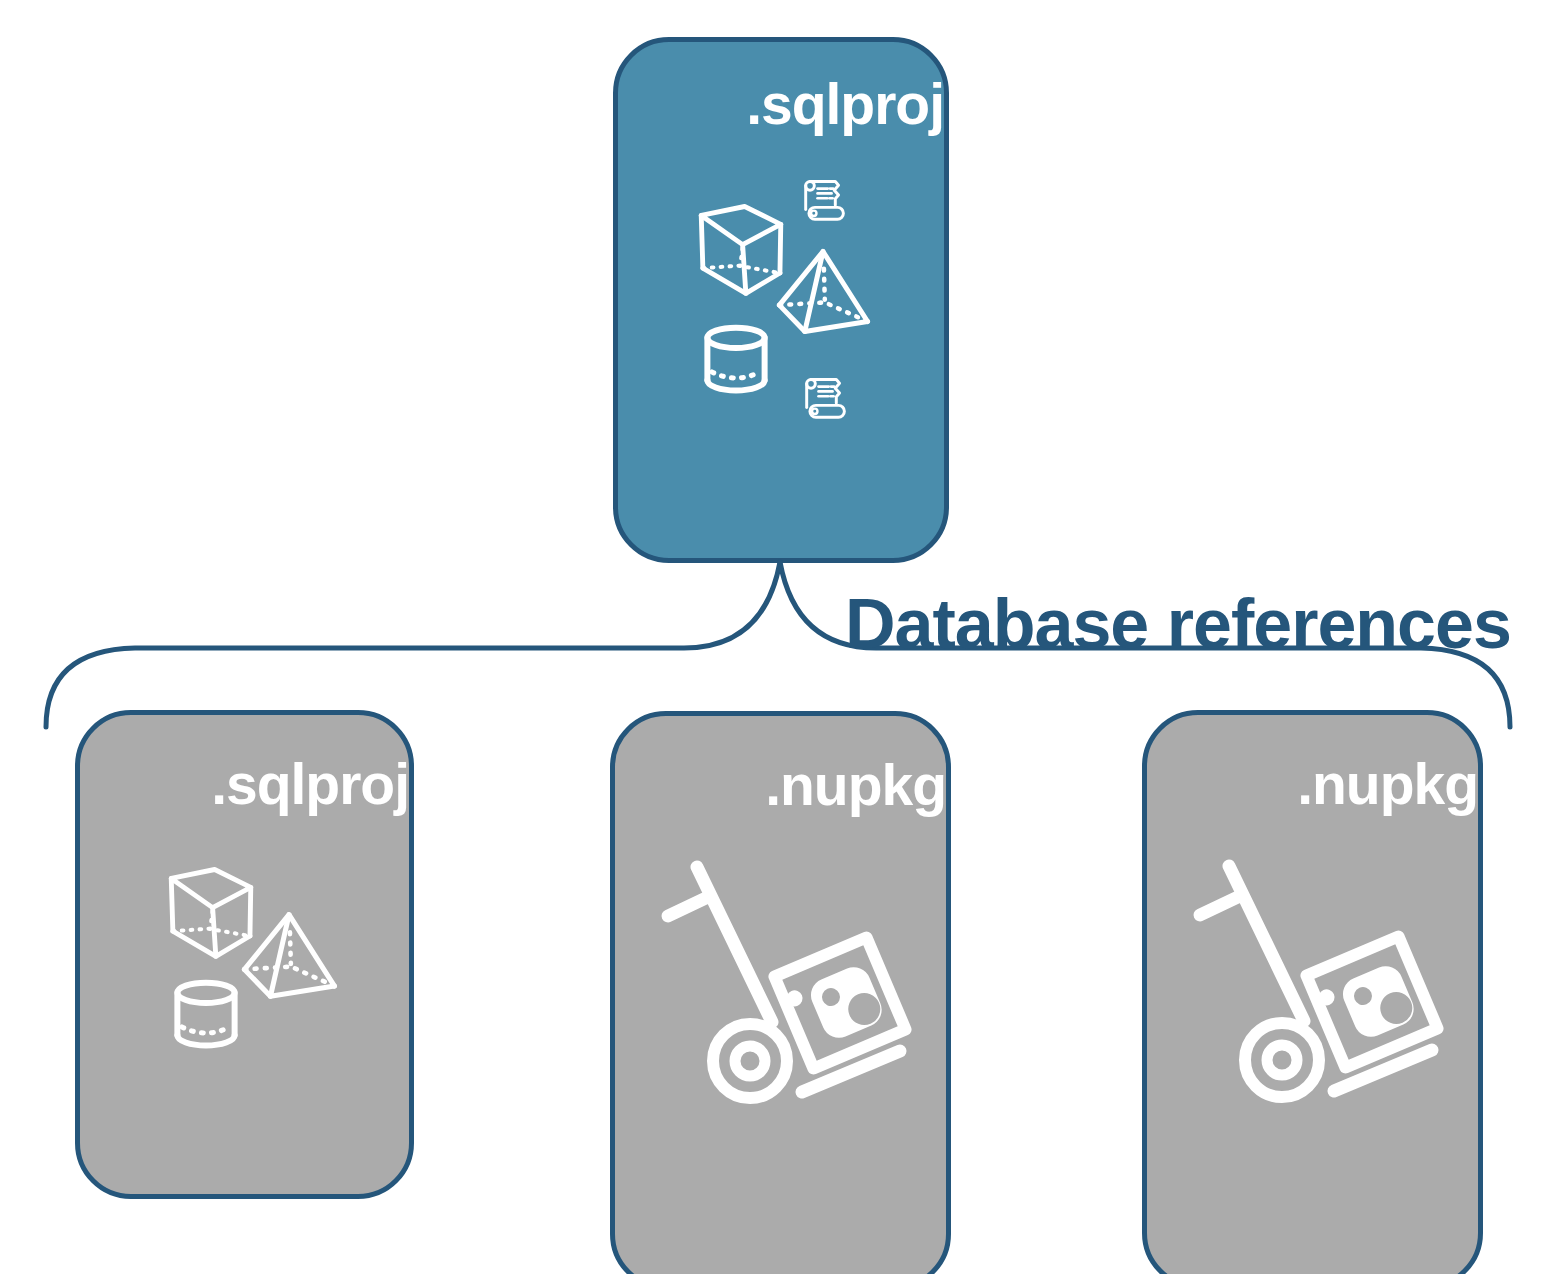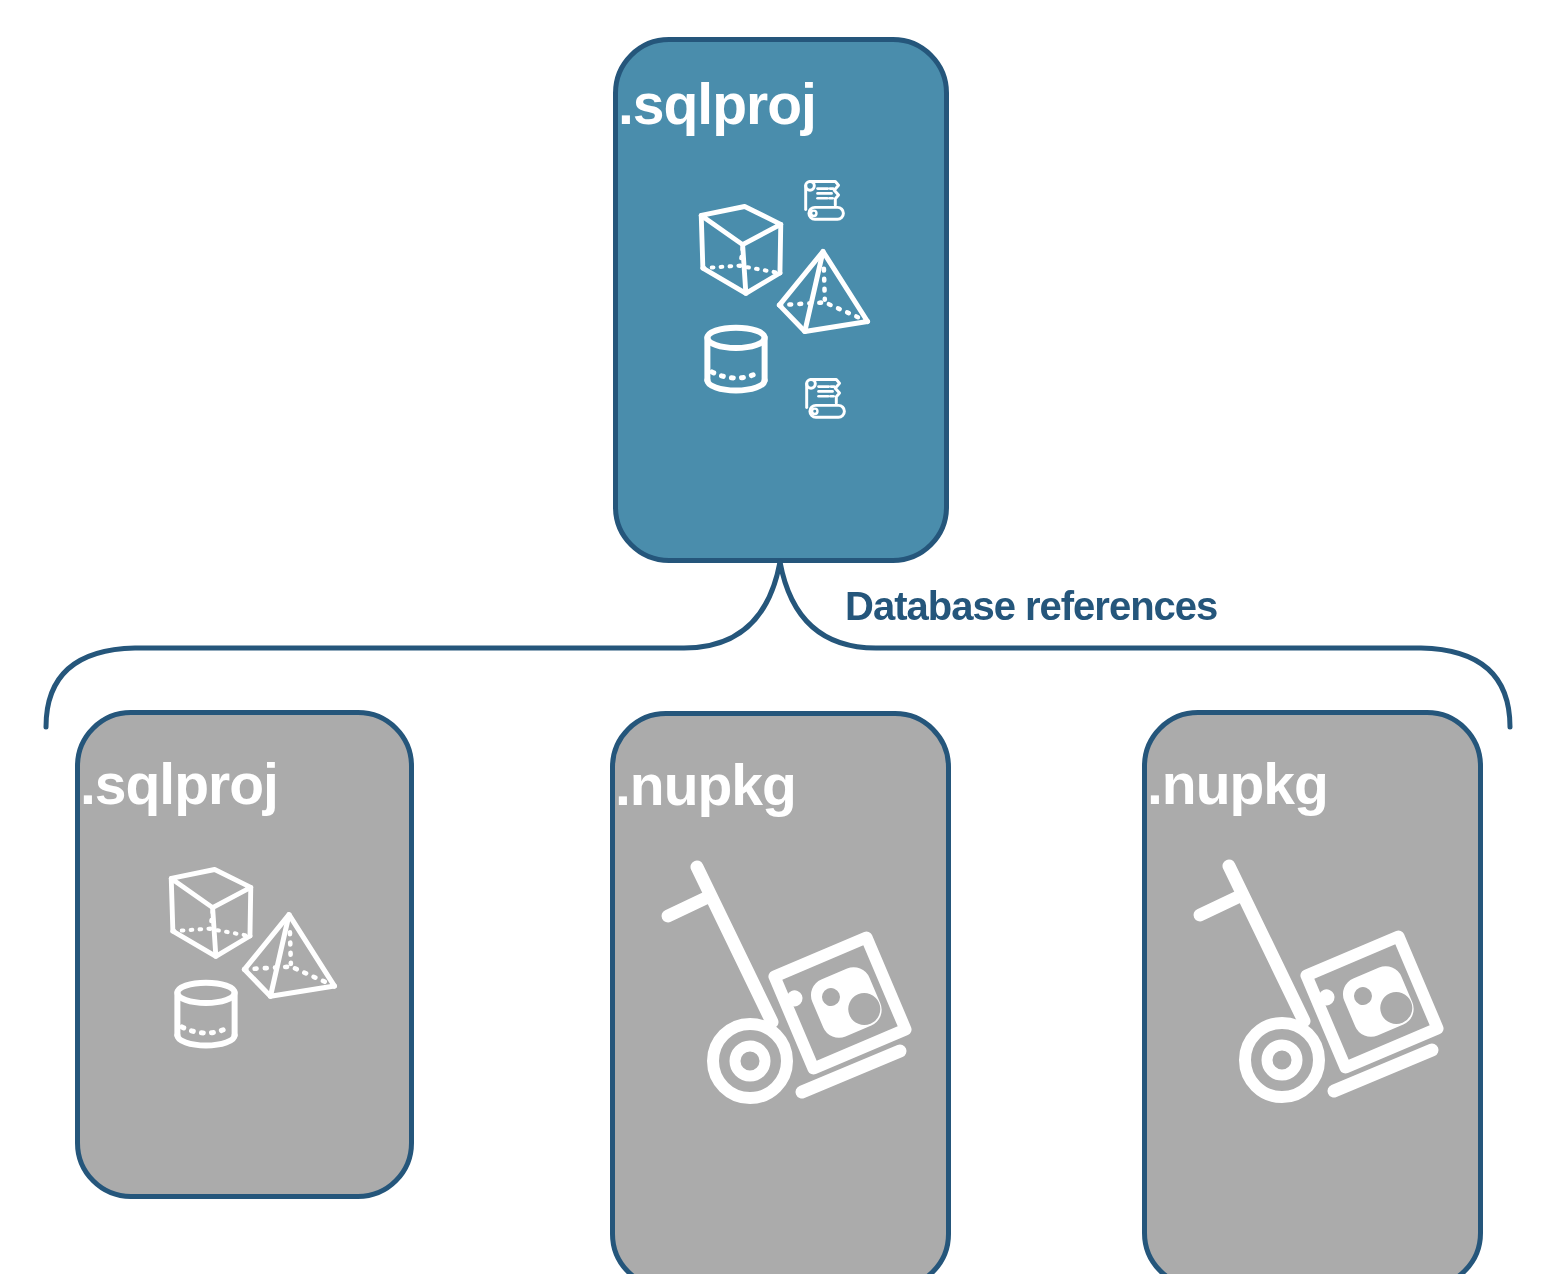--- a/index.html
+++ b/index.html
@@ -21,21 +21,21 @@
     background:var(--accent-fill,#4a8dac);
   }
   .card-child{
     width:341px;height:579px;
     background:var(--muted-fill,#ababab);
   }
   .c1{left:75px;top:710px;width:339px;height:489px;}
   .c2{left:610px;top:711px;}
   .c3{left:1142px;top:710px;}
   .card h2{
-    margin:0;text-align:left;color:#ffffff;
+    margin:0;text-align:right;color:#ffffff;
     font-size:57px;font-weight:700;line-height:1.05;
     letter-spacing:-1px;
   }
   .card-root h2{margin-top:33px;}
   .card-child h2{margin-top:40px;}
   .ic{position:absolute;display:block;}
   
   .p-cube-top{left:77px;top:158px;width:92px;height:99px;}
   .p-scroll-1{left:179px;top:132px;width:54px;height:56px;}
   .p-pyr-top{left:155px;top:203px;width:100px;height:93px;}
@@ -45,21 +45,21 @@
   .p-cube-c{left:85px;top:148px;width:92px;height:99px;}
   .p-pyr-c{left:158px;top:193px;width:102px;height:95px;}
   .p-cyl-c{left:90px;top:258px;width:72px;height:84px;}
   
   .p-truck{left:35px;top:143px;width:270px;height:255px;}
   .brace{
     position:absolute;left:0;top:552px;width:1566px;height:190px;
   }
   .conn-label{
     position:absolute;left:845px;top:584px;
-    font-size:40px;font-weight:700;color:var(--label-text,#25567b);
+    font-size:70px;font-weight:700;color:var(--label-text,#25567b);
     letter-spacing:-1px;white-space:nowrap;
   }
   .defs-store{position:absolute;width:0;height:0;overflow:hidden;}
 </style>
 </head>
 <body>
 
 <svg class="defs-store" xmlns="http://www.w3.org/2000/svg" aria-hidden="true">
   <defs>
     <symbol id="sym-cube" viewBox="-5 -5 112 122">

